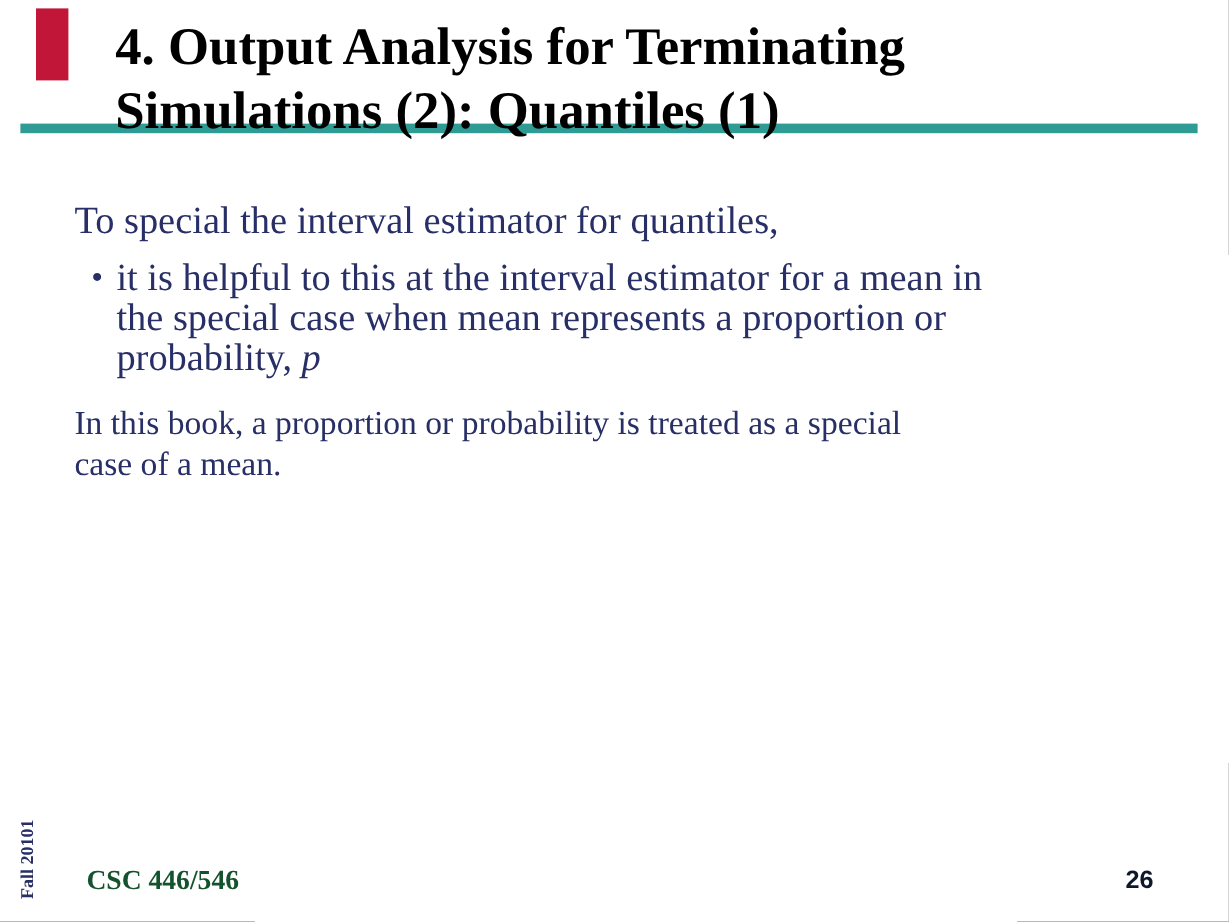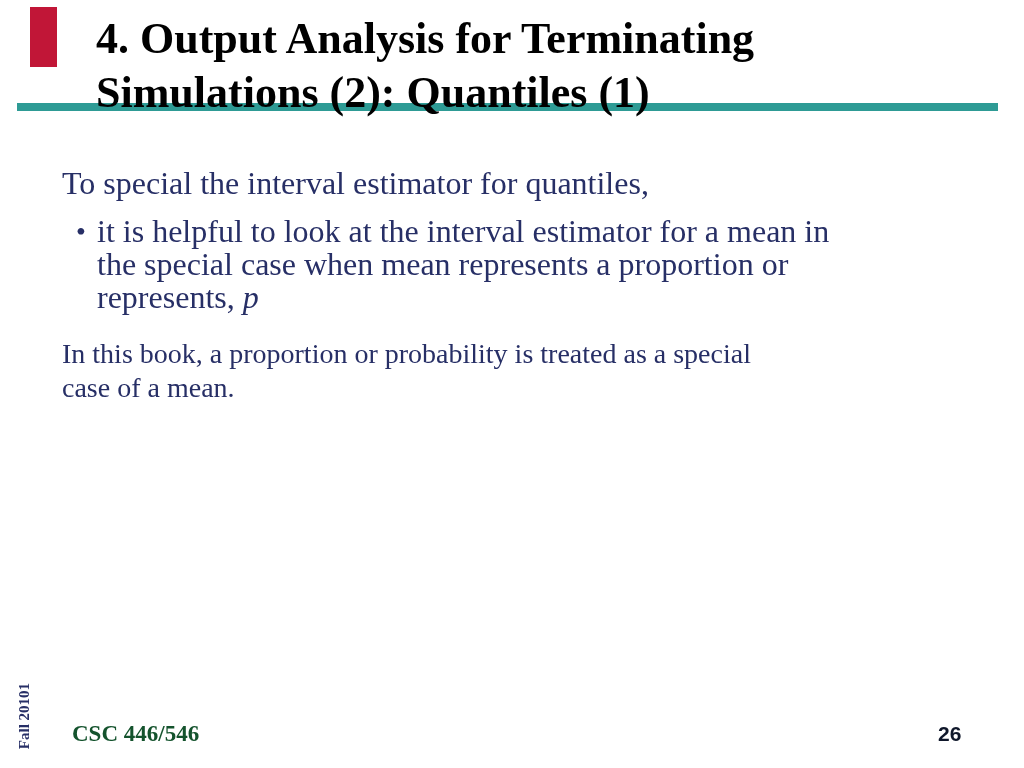--- a/index.html
+++ b/index.html
@@ -113,23 +113,23 @@
   <div class="slide-title">
     <div>4. Output Analysis for Terminating</div>
     <div>Simulations (2): Quantiles (1)</div>
   </div>
 
   <div class="intro-para body-text">To special the interval estimator for quantiles,</div>
 
   <div class="bullet-item">
     <span class="bullet-glyph">•</span>
     <div class="bullet-lines body-text">
-      <div>it is helpful to look at the interval estimator for a mean in</div>
+      <div>it is helpful to this at the interval estimator for a mean in</div>
       <div>the special case when mean represents a proportion or</div>
-      <div><span>represents, </span><em>p</em></div>
+      <div><span>probability, </span><em>p</em></div>
     </div>
   </div>
 
   <div class="para2 body-text">
     <div>In this book, a proportion or probability is treated as a special</div>
     <div>case of a mean.</div>
   </div>
 
   <div class="footer-semester">Fall 20101</div>
   <div class="footer-course">CSC 446/546</div>

